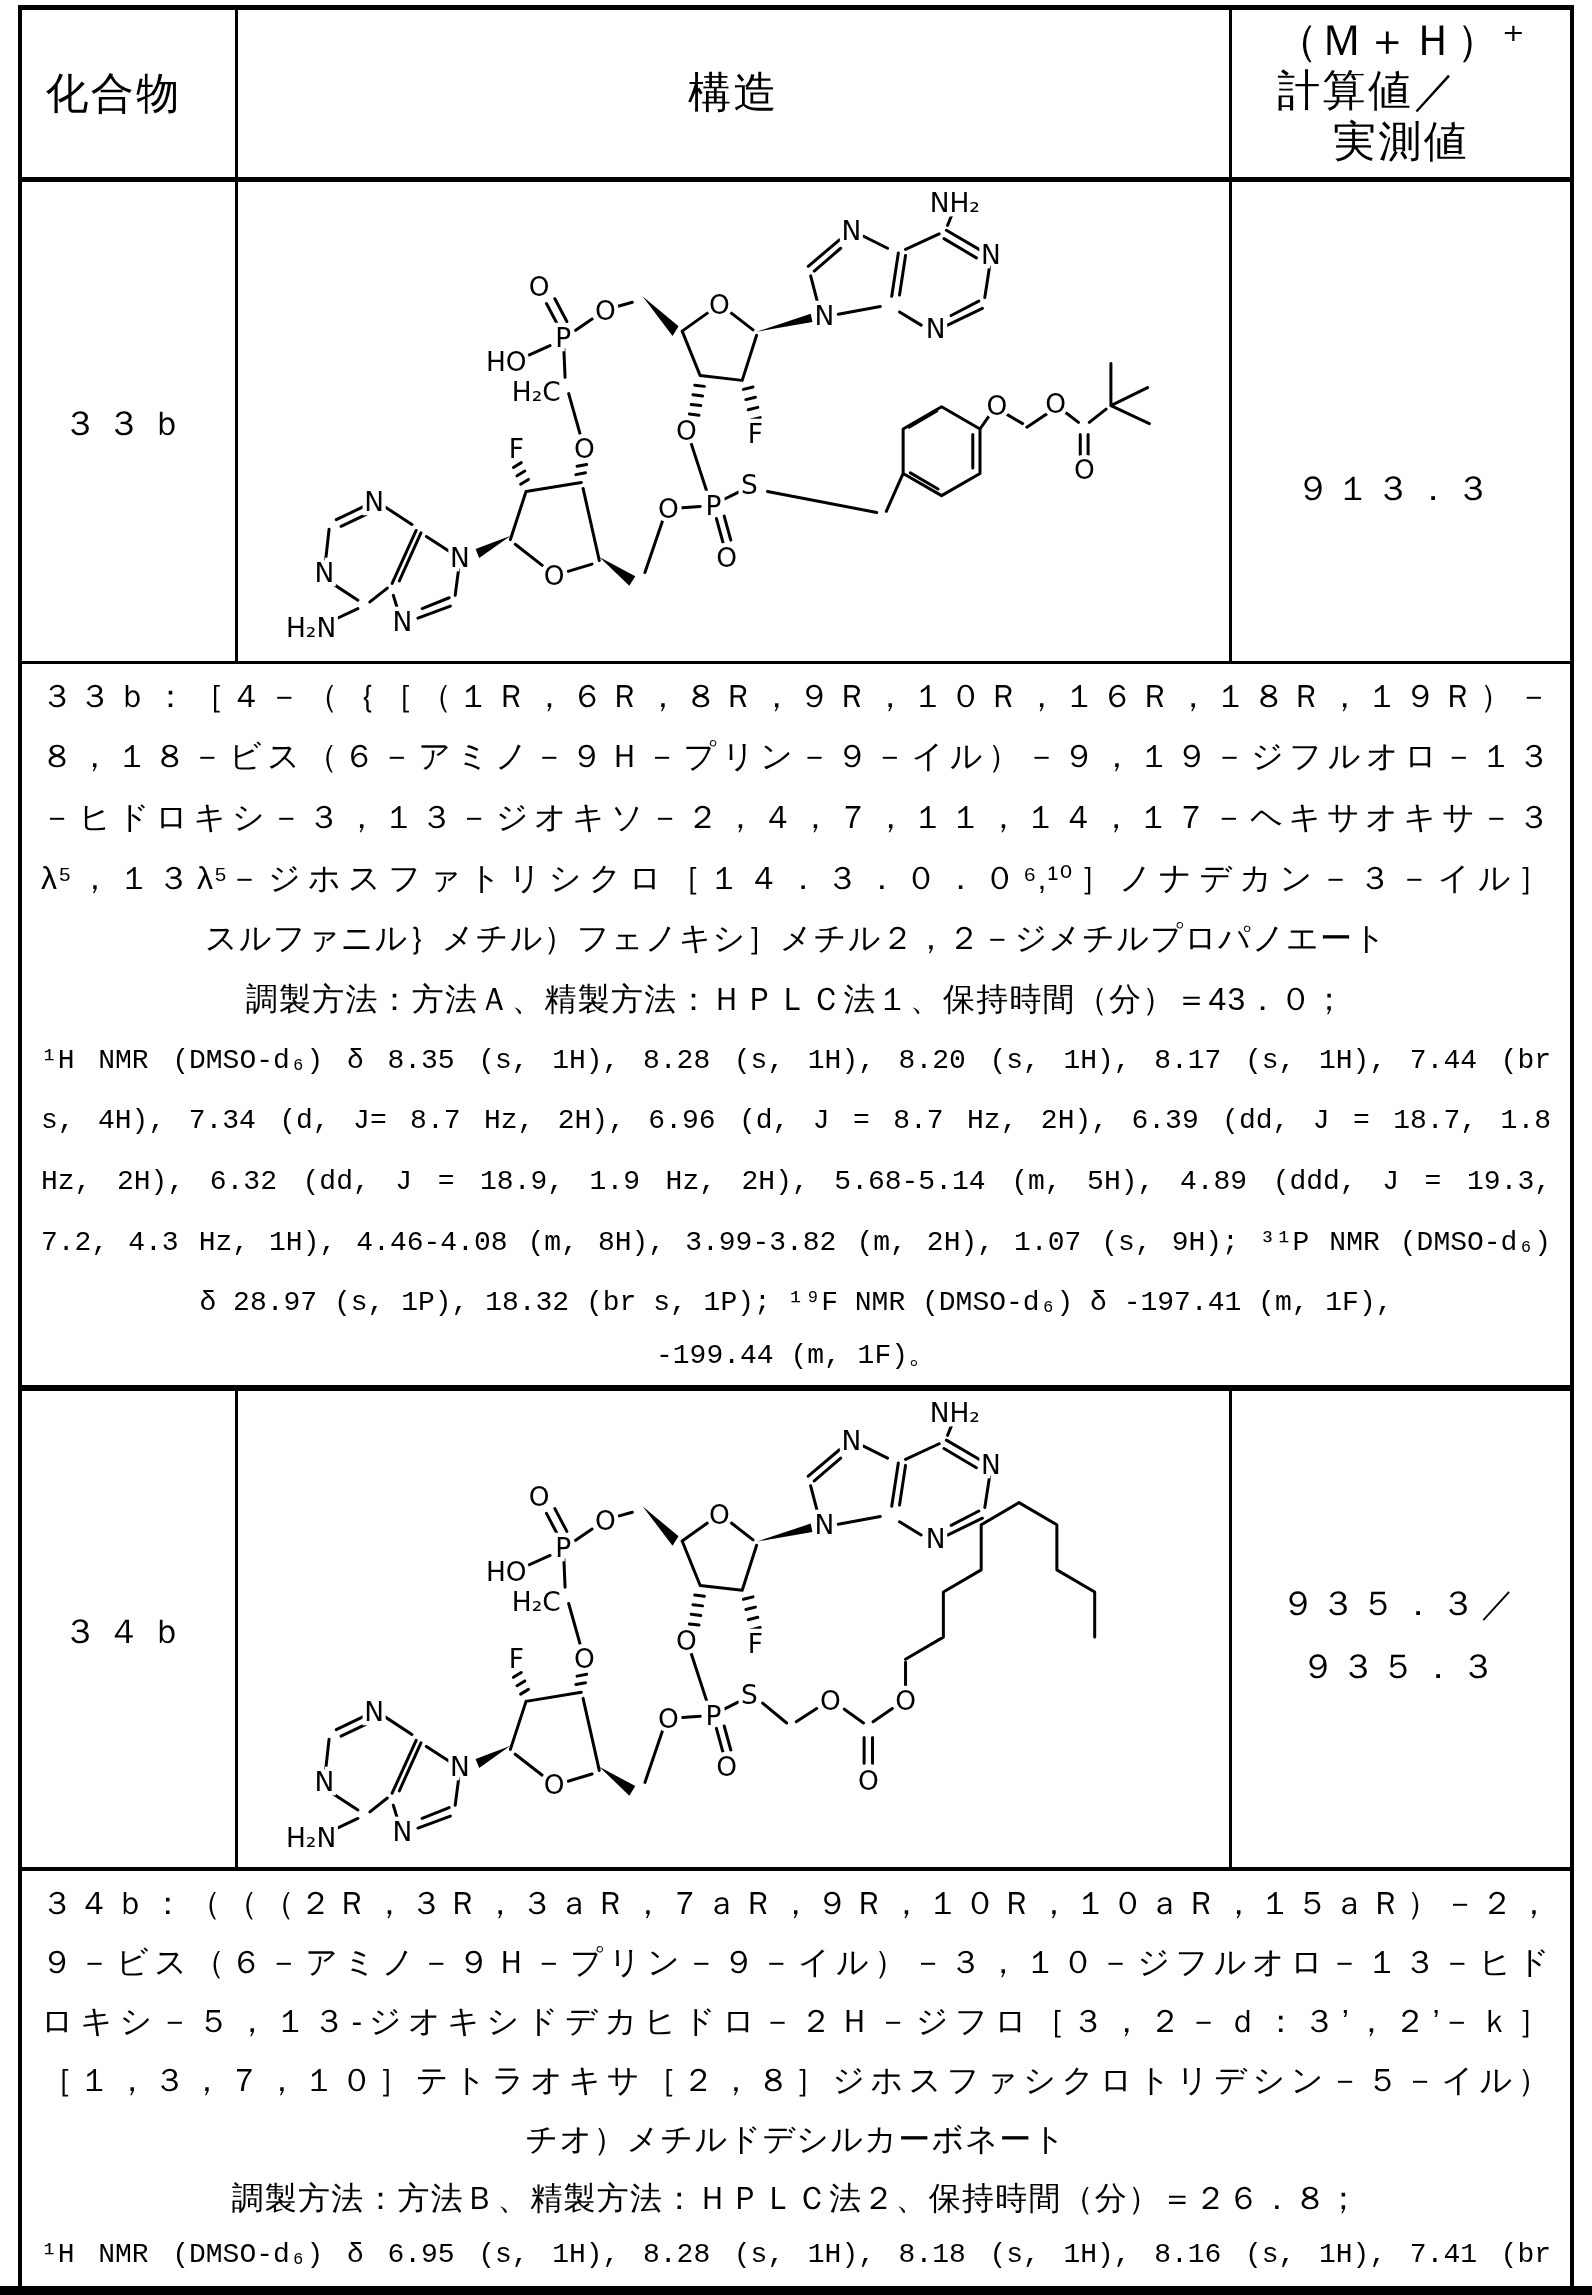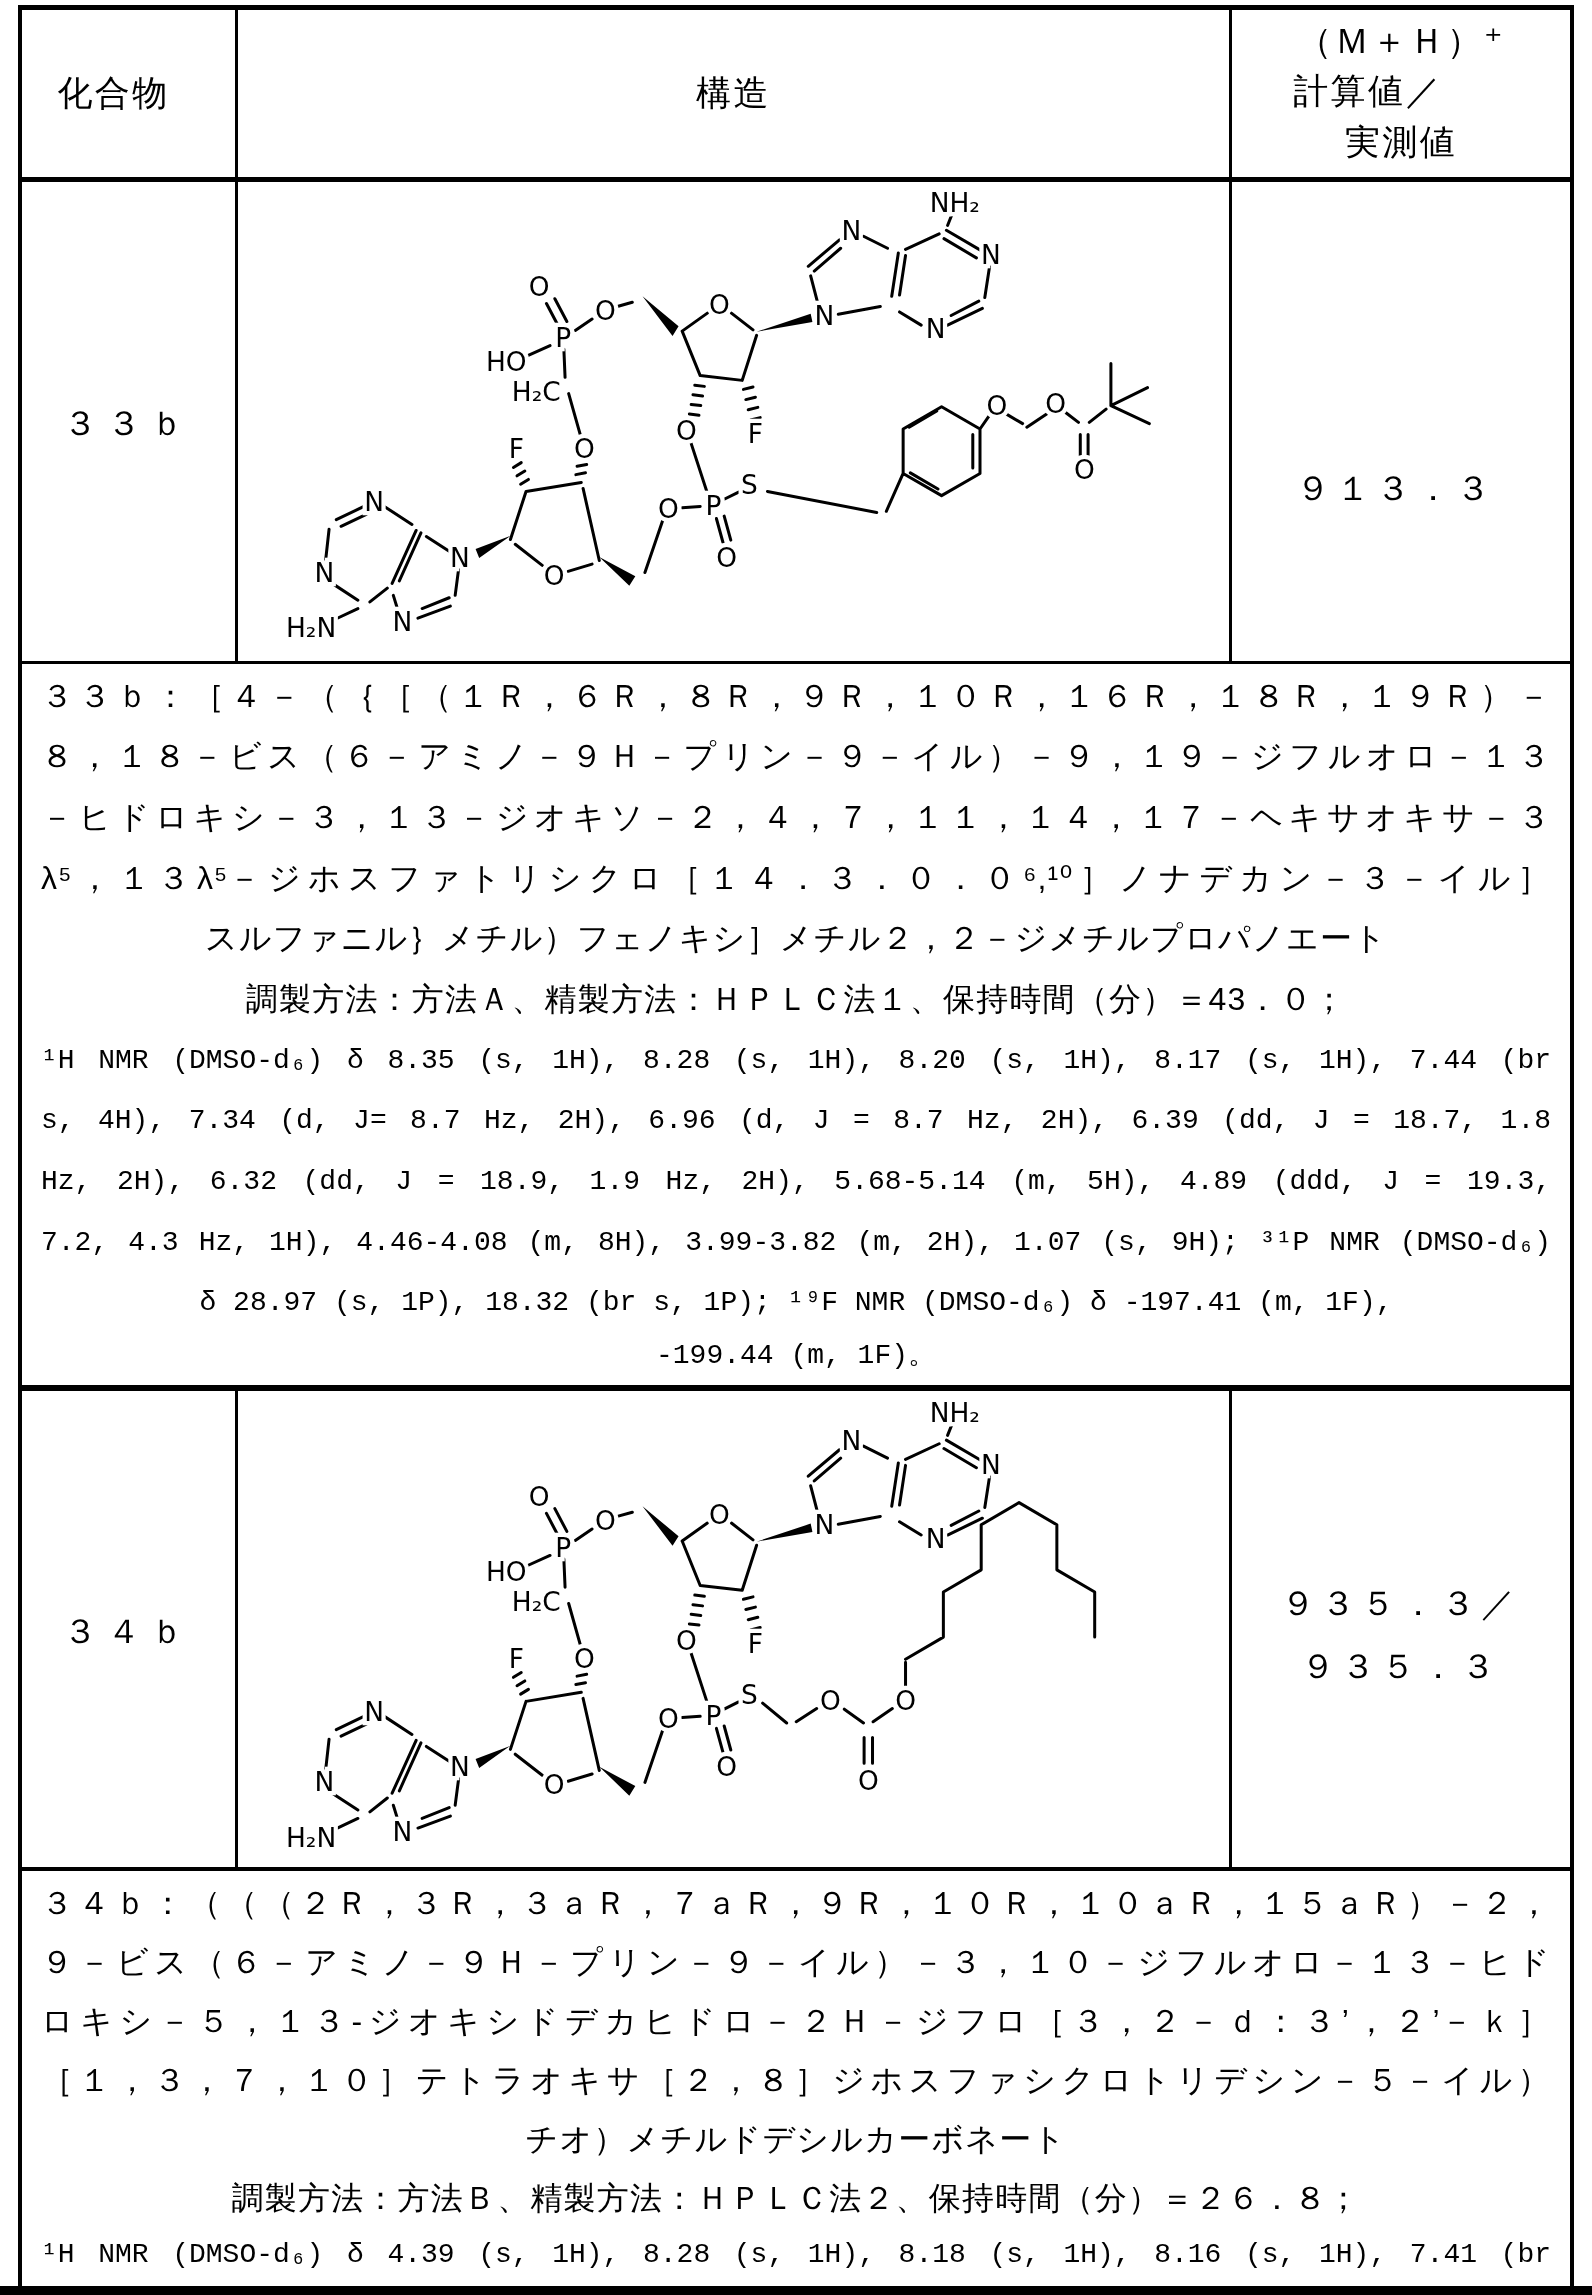--- a/index.html
+++ b/index.html
@@ -1,20 +1,20 @@
 <!DOCTYPE html>
 <html style="font-size:9.6px"><head>
 <meta charset="utf-8">
 <style>
   html,body{margin:0;padding:0;background:#fff}
   .page{position:relative;width:1592px;height:2295px;background:#fff;color:#000;
         font-family:"Liberation Sans","DejaVu Sans",sans-serif;overflow:hidden}
   .hl,.vl{position:absolute;background:#000}
   .cell{position:absolute;display:flex;align-items:center;justify-content:center;text-align:center}
-  .hdr{font-size:35px;letter-spacing:2.4px}
+  .hdr{font-size:43px;letter-spacing:2.4px}
   .cmp{font-size:34px;letter-spacing:9.6px}
   .val{font-size:34px;letter-spacing:6px}
   .tline{position:absolute;left:41px;right:41px;font-size:32px;letter-spacing:1.2px;
          height:61px;line-height:61px;white-space:normal;overflow:visible}
   .ja{text-align:justify;text-align-last:justify}
   .c{text-align:center;text-align-last:center}
   .nmr{font-size:28px;letter-spacing:0;font-family:Liberation Mono, monospace}
   svg{position:absolute;overflow:visible}
   svg .b{fill:none;stroke:#000;stroke-width:5px;stroke-linecap:round;stroke-linejoin:round}
   svg .w{fill:#000;stroke:none}
@@ -194,17 +194,17 @@
       <text x="1110" y="530" class="at">O</text>
     </svg>
 
   <div>
     <div class="tline ja" style="top:1873px">３４ｂ：（（（２Ｒ，３Ｒ，３ａＲ，７ａＲ，９Ｒ，１０Ｒ，１０ａＲ，１５ａＲ）－２，</div>
     <div class="tline ja" style="top:1932px">９－ビス（６－アミノ－９Ｈ－プリン－９－イル）－３，１０－ジフルオロ－１３－ヒド</div>
     <div class="tline ja" style="top:1991px">ロキシ－５，１３-ジオキシドデカヒドロ－２Ｈ－ジフロ［３，２－ｄ：３’，２’－ｋ］</div>
     <div class="tline ja" style="top:2050px">［１，３，７，１０］テトラオキサ［２，８］ジホスファシクロトリデシン－５－イル）</div>
     <div class="tline c" style="top:2109px">チオ）メチルドデシルカーボネート</div>
     <div class="tline c" style="top:2168px">調製方法：方法Ｂ、精製方法：ＨＰＬＣ法２、保持時間（分）＝２６．８；</div>
-    <div class="tline ja nmr" style="top:2224px">¹H NMR (DMSO-d₆) δ 4.39 (s, 1H), 8.28 (s, 1H), 8.18 (s, 1H), 8.16 (s, 1H), 7.41 (br</div>
+    <div class="tline ja nmr" style="top:2224px">¹H NMR (DMSO-d₆) δ 6.95 (s, 1H), 8.28 (s, 1H), 8.18 (s, 1H), 8.16 (s, 1H), 7.41 (br</div>
   </div>
 
 </div>
 
 
 </body></html>

